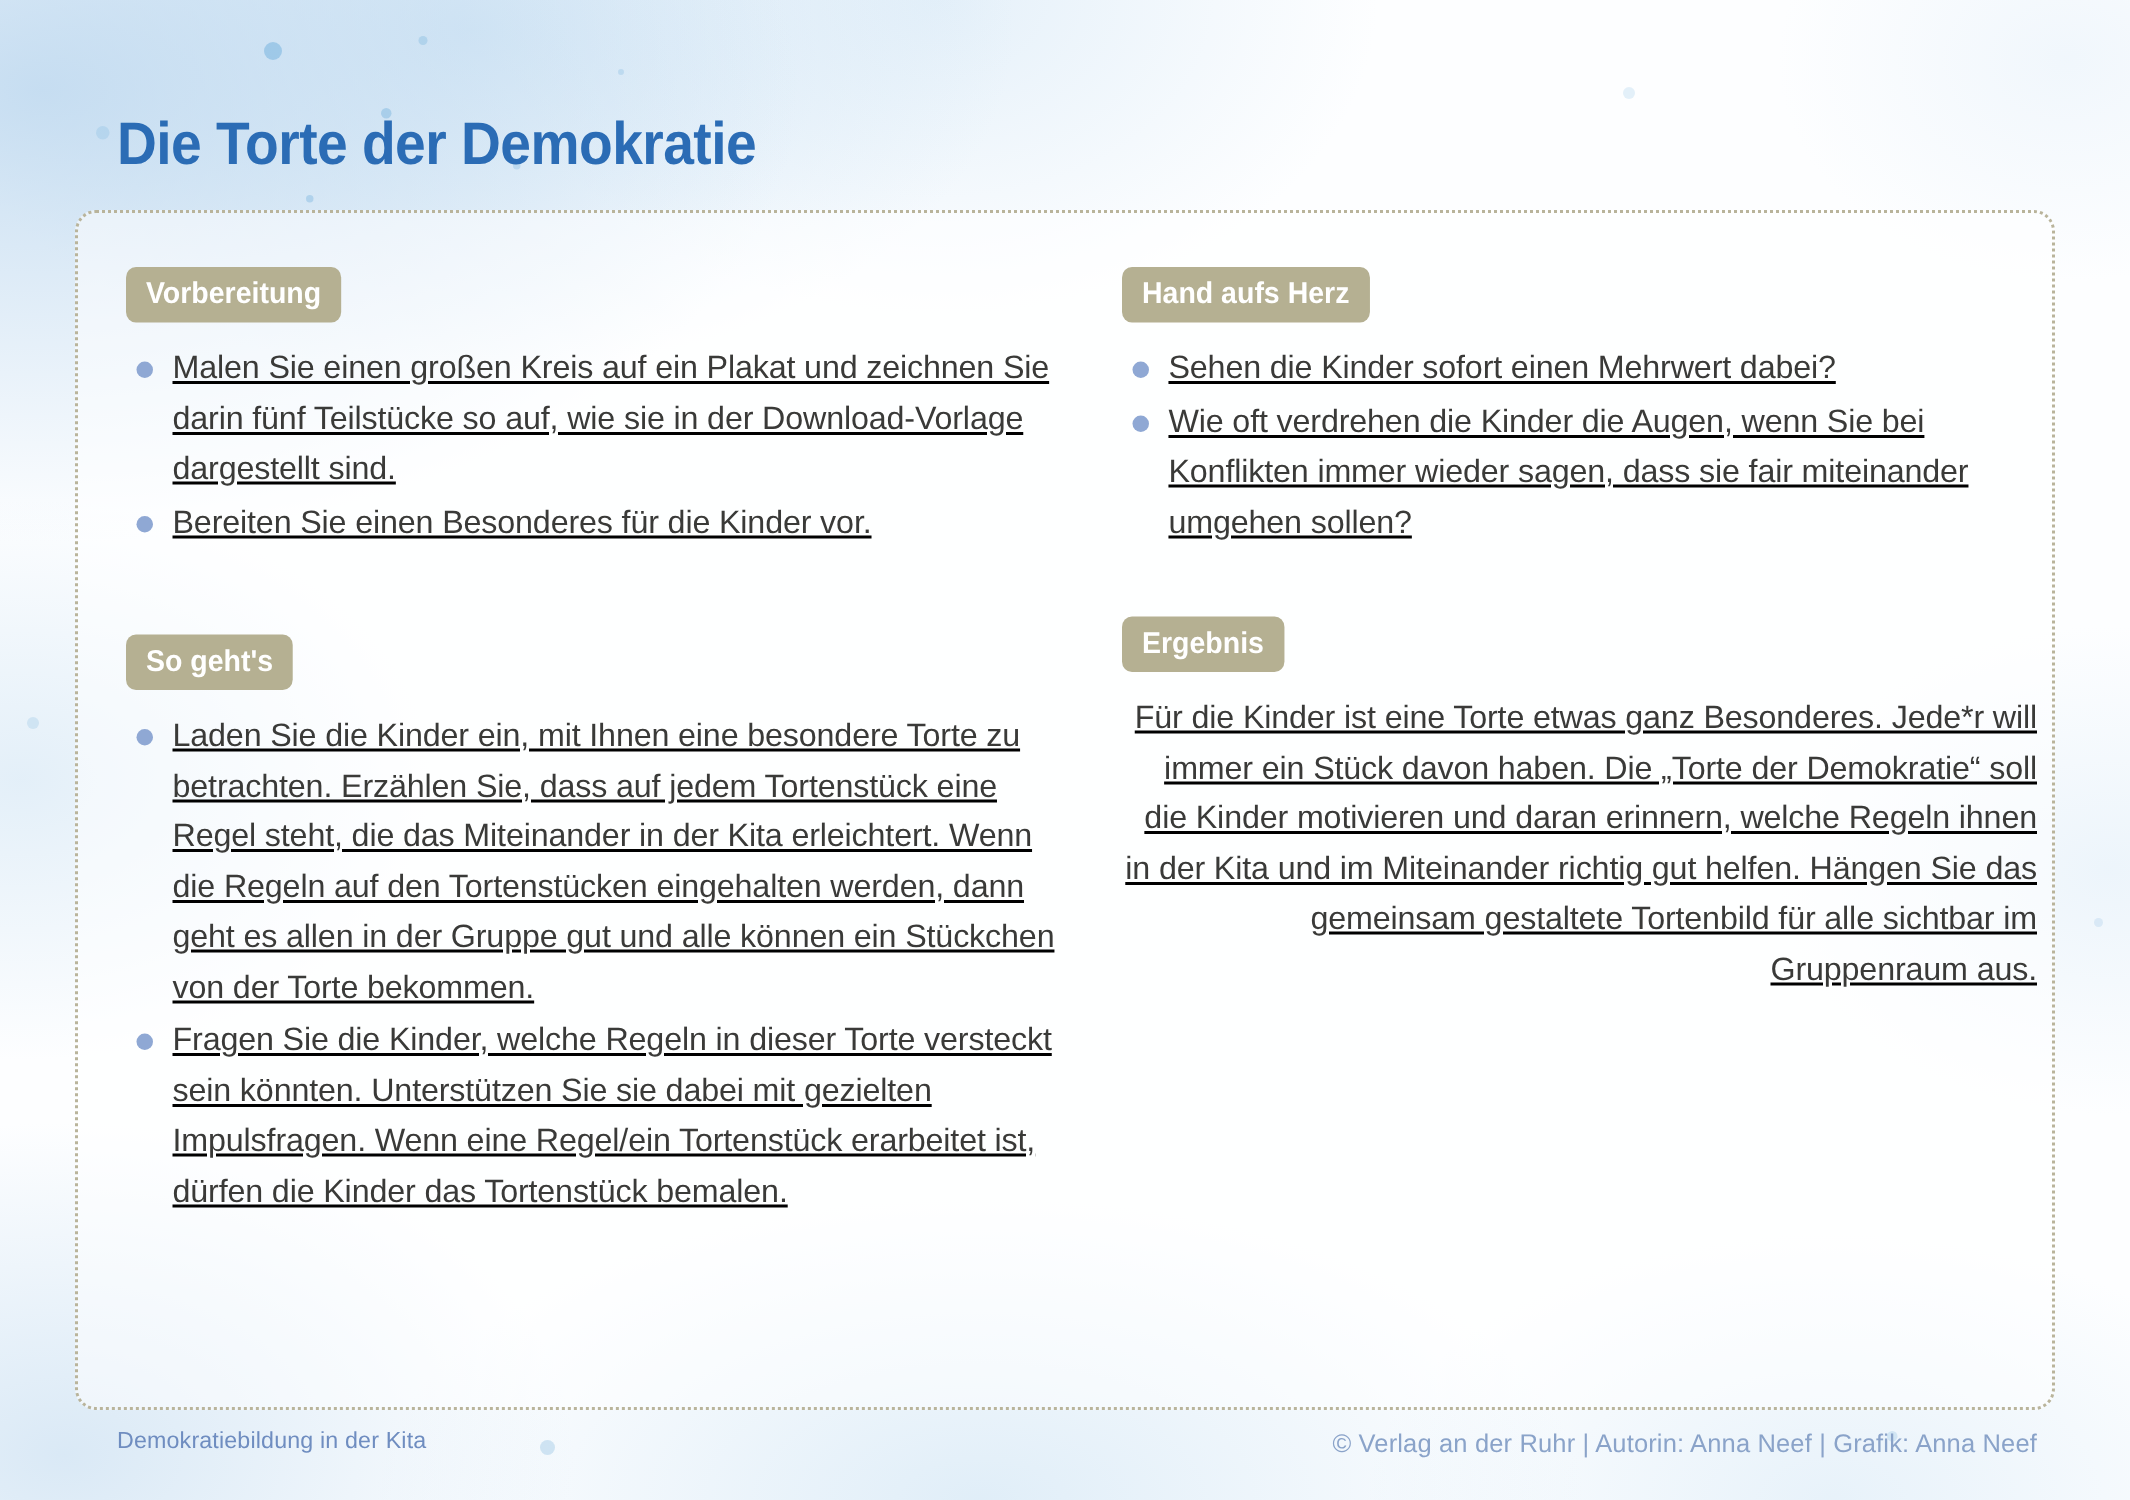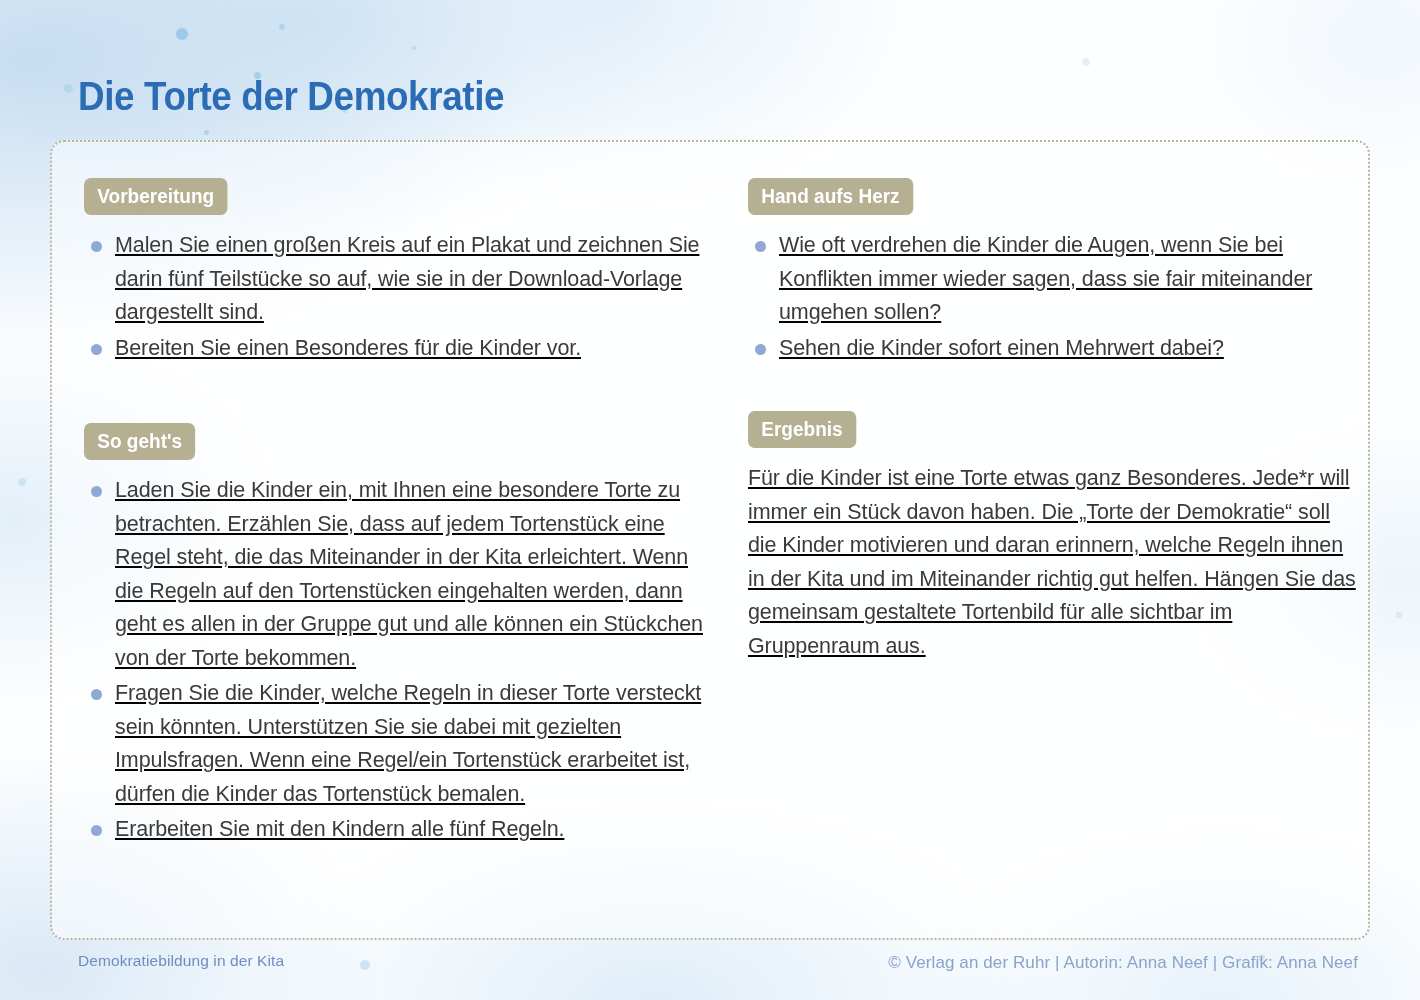--- a/index.html
+++ b/index.html
@@ -120,20 +120,21 @@
     border-radius: 50%;
     background: #8fa8d4;
   }
   .para {
     margin: 14px 0 0 0;
     font-size: 21.5px;
     line-height: 33.5px;
     color: #3a3a38;
     letter-spacing: -0.1px;
     max-width: 612px;
+    text-align: right;
   }
 
   
   .footer-left {
     position: absolute;
     left: 78px;
     top: 952px;
     font-size: 15.5px;
     font-weight: normal;
     color: #6f8dc0;
@@ -181,33 +182,32 @@
           </ul>
         </div>
 
         <div class="gap-lg"></div>
 
         <div class="section">
           <div class="badge">So geht's</div>
           <ul class="bullets">
             <li>Laden Sie die Kinder ein, mit Ihnen eine besondere Torte zu betrachten. Erzählen Sie, dass auf jedem Tortenstück eine Regel steht, die das Miteinander in der Kita erleichtert. Wenn die Regeln auf den Tortenstücken eingehalten werden, dann geht es allen in der Gruppe gut und alle können ein Stückchen von der Torte bekommen.</li>
             <li>Fragen Sie die Kinder, welche Regeln in dieser Torte versteckt sein könnten. Unterstützen Sie sie dabei mit gezielten Impulsfragen. Wenn eine Regel/ein Tortenstück erarbeitet ist, dürfen die Kinder das Tortenstück bemalen.</li>
-            <li>Erarbeiten Sie mit den Kindern alle fünf Regeln.</li>
           </ul>
         </div>
 
       </div>
 
       <div class="col col-right">
 
         <div class="section">
           <div class="badge">Hand aufs Herz</div>
           <ul class="bullets">
+            <li>Sehen die Kinder sofort einen Mehrwert dabei?</li>
             <li>Wie oft verdrehen die Kinder die Augen, wenn Sie bei Konflikten immer wieder sagen, dass sie fair miteinander umgehen sollen?</li>
-            <li>Sehen die Kinder sofort einen Mehrwert dabei?</li>
           </ul>
         </div>
 
         <div class="gap-md"></div>
 
         <div class="section">
           <div class="badge">Ergebnis</div>
           <p class="para">Für die Kinder ist eine Torte etwas ganz Besonderes. Jede*r will immer ein Stück davon haben. Die „Torte der Demokratie“ soll die Kinder motivieren und daran erinnern, welche Regeln ihnen in der Kita und im Miteinander richtig gut helfen. Hängen Sie das gemeinsam gestaltete Tortenbild für alle sichtbar im Gruppenraum aus.</p>
         </div>
 

